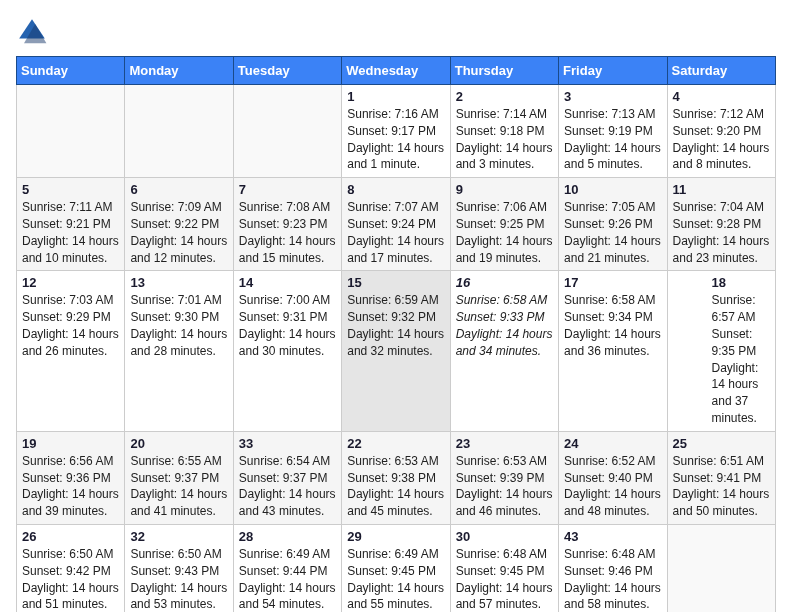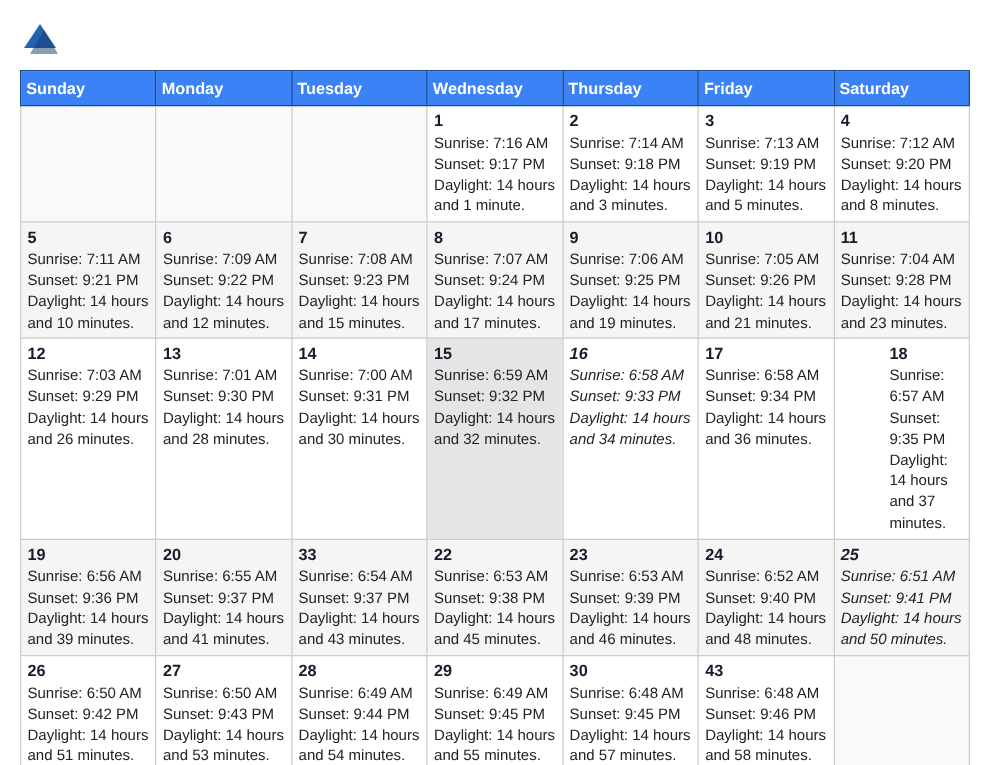--- a/index.html
+++ b/index.html
@@ -229,32 +229,32 @@
           <div class="day-info">Sunrise: 6:53 AM<br>Sunset: 9:38 PM<br>Daylight: 14 hours and 45 minutes.</div>
         </td>
         <td style="background: rgb(245, 245, 245);">
           <span class="day-num">23</span>
           <div class="day-info">Sunrise: 6:53 AM<br>Sunset: 9:39 PM<br>Daylight: 14 hours and 46 minutes.</div>
         </td>
         <td style="background: rgb(245, 245, 245);">
           <span class="day-num">24</span>
           <div class="day-info">Sunrise: 6:52 AM<br>Sunset: 9:40 PM<br>Daylight: 14 hours and 48 minutes.</div>
         </td>
-        <td style="background: rgb(245, 245, 245); font-style: italic;">
+        <td style="background: rgb(245, 245, 245);">
           <span class="day-num">25</span>
           <div class="day-info">Sunrise: 6:51 AM<br>Sunset: 9:41 PM<br>Daylight: 14 hours and 50 minutes.</div>
         </td>
       </tr>
       <tr>
         <td style="background: rgb(255, 255, 255);">
           <span class="day-num">26</span>
           <div class="day-info">Sunrise: 6:50 AM<br>Sunset: 9:42 PM<br>Daylight: 14 hours and 51 minutes.</div>
         </td>
         <td style="background: rgb(255, 255, 255);">
-          <span class="day-num">27</span>
+          <span class="day-num">32</span>
           <div class="day-info">Sunrise: 6:50 AM<br>Sunset: 9:43 PM<br>Daylight: 14 hours and 53 minutes.</div>
         </td>
         <td style="background: rgb(255, 255, 255);">
           <span class="day-num">28</span>
           <div class="day-info">Sunrise: 6:49 AM<br>Sunset: 9:44 PM<br>Daylight: 14 hours and 54 minutes.</div>
         </td>
         <td style="background: rgb(255, 255, 255);">
           <span class="day-num">29</span>
           <div class="day-info">Sunrise: 6:49 AM<br>Sunset: 9:45 PM<br>Daylight: 14 hours and 55 minutes.</div>
         </td>

